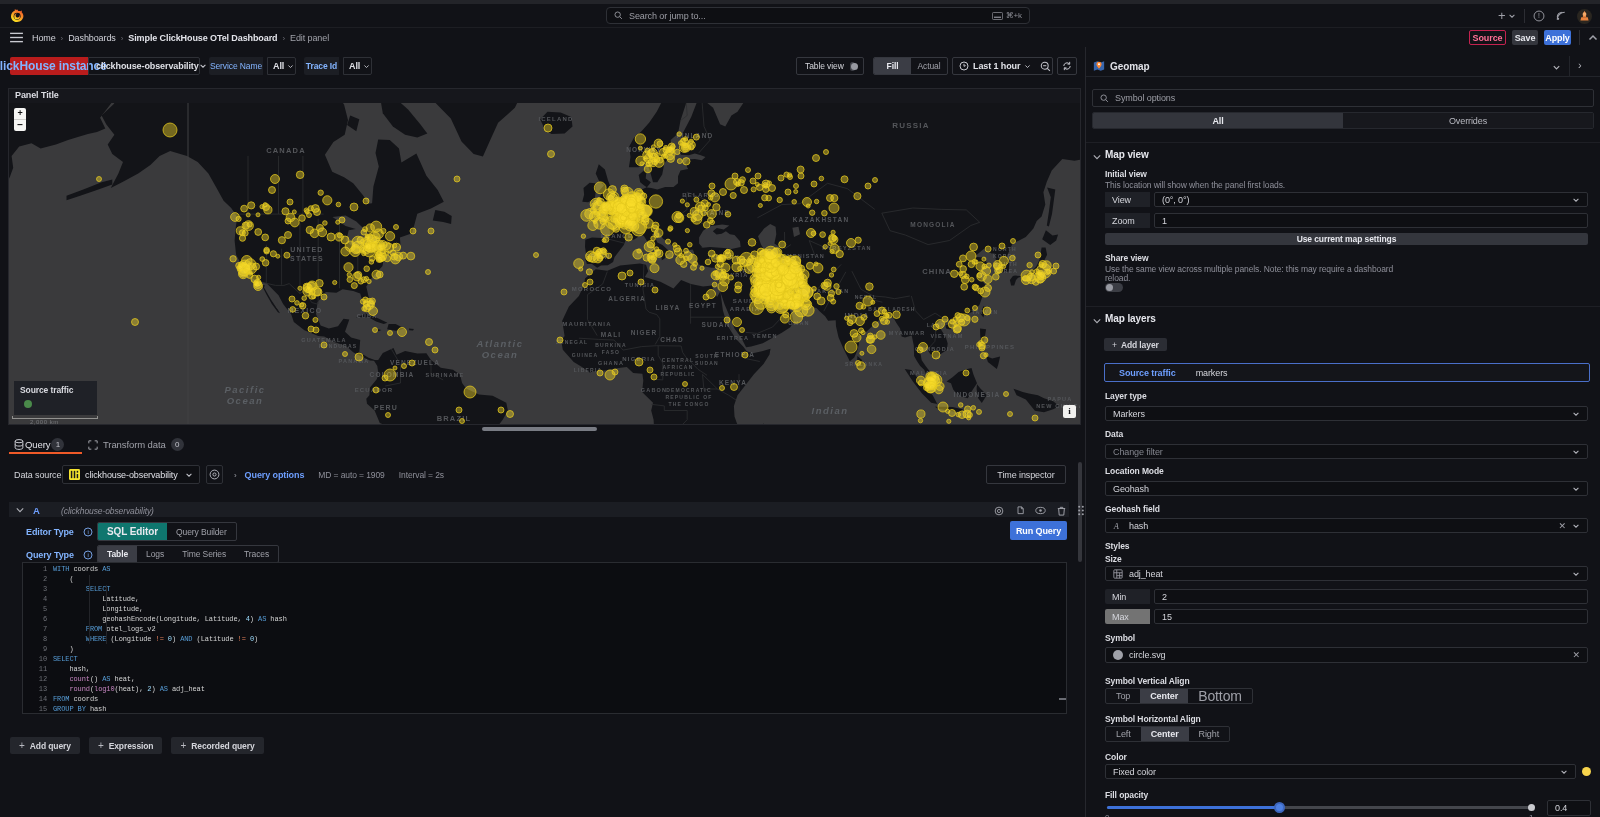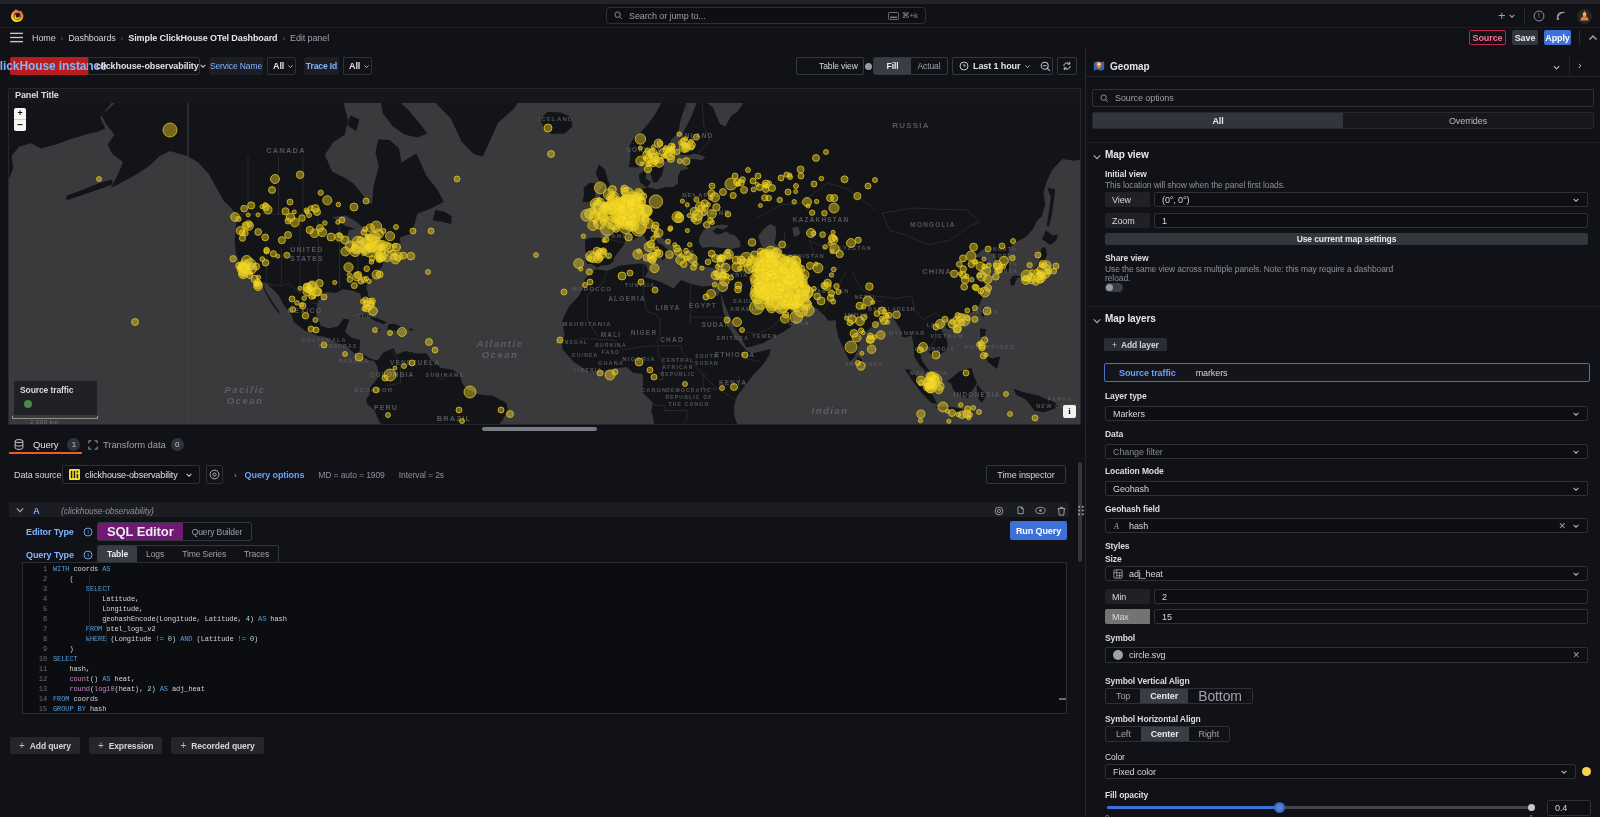--- a/index.html
+++ b/index.html
@@ -24,21 +24,21 @@
   <stop offset="0" stop-color="#fcee1f"></stop>
         <stop offset="0.55" stop-color="#f79128"></stop>
         <stop offset="1" stop-color="#ef4d28"></stop>
       </linearGradient>
     </defs>
   <path fill="url(#gf)" d="M12 1.8 L14 4.6 C15 4.2 16.2 4.3 17 4.8 L19.5 3.6 L19 6.4 C20.6 7.8 21.6 9.9 21.6 12.1 C21.6 17 17.4 21 12.2 21 C7 21 3 17 3 12.2 C3 8.4 5.3 5.3 8.6 4 L8.8 1.6 L11 3.4 C11.3 2.8 11.6 2.3 12 1.8 Z"></path>
   <circle cx="12.2" cy="12.5" r="5.2" fill="#111217"></circle>
   <path fill="url(#gf)" d="M12.2 8.2 a4.4 4.4 0 1 0 4.4 4.4 c0-1-.3-1.9-.9-2.6 a3 3 0 1 1-3.5-1.8 Z"></path>
 </svg>
 
-<div class="abs" style="left:606px;top:7px;width:320px;height:17px;border:1px solid #2e3036;border-radius:4px;background:#0e0f13;display:flex;align-items:center;padding:0 7px">
+<div class="abs" style="left:606px;top:7px;width:424px;height:17px;border:1px solid #2e3036;border-radius:4px;background:#0e0f13;display:flex;align-items:center;padding:0 7px">
   <svg class="ic" width="9" height="9" viewBox="0 0 16 16" style="margin-right:6px">
       <circle cx="6.5" cy="6.5" r="4.8" fill="none" stroke="#9a9ba3" stroke-width="1.6"></circle>
       <line x1="10.2" y1="10.2" x2="14" y2="14" stroke="#9a9ba3" stroke-width="1.6"></line>
     </svg>
   <span style="font-size:9px;color:#9d9ea6">Search or jump to...</span>
   <span style="margin-left:auto;font-size:8px;color:#8c8d95;display:flex;align-items:center;gap:3px">
   <svg class="ic" width="11" height="8" viewBox="0 0 14 10">
         <rect x="0.5" y="0.5" width="13" height="9" rx="1.5" fill="none" stroke="#8c8d95"></rect>
         <rect x="2.5" y="5.8" width="9" height="1.6" fill="#8c8d95"></rect>
       </svg>⌘+k</span>
@@ -103,21 +103,21 @@
 <div class="abs" style="left:267px;top:57px;width:29px;height:18px;border:1px solid #2e3036;border-radius:0 2px 2px 0;display:flex;align-items:center;padding:0 5px;font-size:9px;font-weight:bold;color:#dfe0e6;gap:3px">All
  <svg class="ic" width="7" height="7" viewBox="0 0 10 10">
       <path d="M2 3.5 L5 6.5 L8 3.5" fill="none" stroke="#c3c4cb" stroke-width="1.3"></path>
     </svg></div>
 <div class="abs" style="left:304px;top:57px;width:35px;height:18px;background:#1c1e24;border-radius:2px 0 0 2px;display:flex;align-items:center;justify-content:center;font-size:8.5px;font-weight:bold;color:#83b4ff">Trace Id</div>
 <div class="abs" style="left:343px;top:57px;width:29px;height:18px;border:1px solid #2e3036;border-radius:0 2px 2px 0;display:flex;align-items:center;padding:0 5px;font-size:9px;font-weight:bold;color:#dfe0e6;gap:3px">All
  <svg class="ic" width="7" height="7" viewBox="0 0 10 10">
       <path d="M2 3.5 L5 6.5 L8 3.5" fill="none" stroke="#c3c4cb" stroke-width="1.3"></path>
     </svg></div>
 
-<div class="abs brd" style="left:796px;top:57px;width:68px;height:18px;display:flex;align-items:center;padding:0 22px;gap:6px">
+<div class="abs brd" style="left:796px;top:57px;width:68px;height:18px;display:flex;align-items:center;padding:0 8px;gap:6px">
   <span style="font-size:8.5px;color:#d4d5db">Table view</span>
   <div style="width:17px;height:9px;border-radius:5px;background:#41434a;position:relative">
       <div style="position:absolute;left:1px;top:1px;width:7px;height:7px;border-radius:50%;background:#989aa2"></div>
     </div>
 </div>
 <div class="abs brd" style="left:873px;top:57px;width:75px;height:18px;display:flex;align-items:center;overflow:hidden">
   <div style="background:#3b3d45;color:#e8e9ef;height:100%;width:37px;display:flex;align-items:center;justify-content:center;font-size:8.5px;font-weight:bold">Fill</div>
   <div style="color:#9fa0a8;height:100%;flex:1;display:flex;align-items:center;justify-content:center;font-size:8.5px">Actual</div>
 </div>
 <div class="abs brd" style="left:952px;top:57px;width:101px;height:18px;display:flex;align-items:center;padding:0 6px;gap:4px">
@@ -1416,21 +1416,21 @@
   <div style="margin:5px 0 0 10px;width:8px;height:8px;border-radius:50%;background:#4a8a4a"></div>
 </div>
 
 <div class="abs" style="left:12px;top:416px;width:86px;height:3px;border-left:1px solid #91918f;border-right:1px solid #91918f;border-bottom:1px solid #91918f"></div>
 <div class="abs" style="left:30px;top:419px;font-size:6px;color:#77787c;letter-spacing:0.5px">2,000 km</div>
 
 <div class="abs" style="left:1063px;top:405px;width:13px;height:13px;background:#f2f2f0;border-radius:2px;color:#15161a;font-size:9px;font-weight:bold;text-align:center;line-height:13px;font-family:'Liberation Serif',serif">i</div>
 
 <div class="abs" style="left:482px;top:427px;width:115px;height:4px;border-radius:2px;background:#787b83"></div>
 
-<div class="abs" style="left:14px;top:438px;display:flex;align-items:center;gap:9px">
+<div class="abs" style="left:14px;top:438px;display:flex;align-items:center;gap:1px">
   <svg class="ic" width="10" height="11" viewBox="0 0 12 13">
       <ellipse cx="6" cy="2.5" rx="4.6" ry="1.9" fill="none" stroke="#c9cad1" stroke-width="1.2"></ellipse>
       <path d="M1.4 2.5 V10.5 c0 1 2 1.9 4.6 1.9 s4.6 -0.9 4.6 -1.9 V2.5" fill="none" stroke="#c9cad1" stroke-width="1.2"></path>
       <path d="M1.4 6.5 c0 1 2 1.9 4.6 1.9 s4.6-0.9 4.6-1.9" fill="none" stroke="#c9cad1" stroke-width="1.2"></path>
     </svg>
   <span style="font-size:9.5px;color:#e0e1e7">Query</span>
   <span style="background:#31333a;color:#c4c5cc;font-size:8px;min-width:13px;height:13px;border-radius:7px;display:inline-flex;align-items:center;justify-content:center;padding:0 3px">1</span>
 </div>
 <div class="abs" style="left:9px;top:452px;width:73px;height:2px;background:#f05a28"></div>
 <div class="abs" style="left:88px;top:438px;display:flex;align-items:center;gap:5px">
@@ -1510,21 +1510,21 @@
       </g>
     </svg>
 </div>
 
 <div class="abs b" style="left:26px;top:527px;font-size:9px;color:#83b4ff">Editor Type</div>
 <svg class="abs" style="left:83px;top:527px" width="10" height="10" viewBox="0 0 14 14">
     <circle cx="7" cy="7" r="5.6" fill="none" stroke="#83b4ff" stroke-width="1.2"></circle>
     <text x="7" y="10" font-size="8" fill="#83b4ff" text-anchor="middle">i</text>
   </svg>
 <div class="abs brd" style="left:97px;top:522px;height:19px;display:flex;align-items:center;overflow:hidden">
-  <div style="background:#701a75;color:#e8e9ef;height:100%;display:flex;align-items:center;padding:0 9px;font-size:13px;font-weight:bold">SQL Editor</div>
+  <div style="background:#0f766e;color:#e8e9ef;height:100%;display:flex;align-items:center;padding:0 9px;font-size:10px;font-weight:bold">SQL Editor</div>
   <div style="color:#9fa0a8;height:100%;display:flex;align-items:center;padding:0 9px;font-size:8.5px">Query Builder</div>
 </div>
 <div class="abs" style="left:1010px;top:521px;width:57px;height:19px;background:#3d71d9;border-radius:2px;display:flex;align-items:center;justify-content:center;font-size:9px;font-weight:bold;color:#fff">Run Query</div>
 
 <div class="abs b" style="left:26px;top:550px;font-size:9px;color:#83b4ff">Query Type</div>
 <svg class="abs" style="left:83px;top:550px" width="10" height="10" viewBox="0 0 14 14">
     <circle cx="7" cy="7" r="5.6" fill="none" stroke="#83b4ff" stroke-width="1.2"></circle>
     <text x="7" y="10" font-size="8" fill="#83b4ff" text-anchor="middle">i</text>
   </svg>
 <div class="abs brd" style="left:97px;top:545px;height:18px;display:flex;align-items:center;overflow:hidden">
@@ -1582,21 +1582,21 @@
     <path d="M2 3.5 L5 6.5 L8 3.5" fill="none" stroke="#b3b4bb" stroke-width="1.3"></path>
   </svg>
 <div class="abs" style="left:1569px;top:56px;width:1px;height:21px;background:#22242a"></div>
 <div class="abs" style="left:1578px;top:59px;font-size:11px;color:#b3b4bb">›</div>
 
 <div class="abs" style="left:1092px;top:89px;width:502px;height:18px;border:1px solid #2e3036;border-radius:2px;display:flex;align-items:center;padding:0 7px;gap:6px">
   <svg class="ic" width="9" height="9" viewBox="0 0 16 16">
       <circle cx="6.5" cy="6.5" r="4.8" fill="none" stroke="#9a9ba3" stroke-width="1.6"></circle>
       <line x1="10.2" y1="10.2" x2="14" y2="14" stroke="#9a9ba3" stroke-width="1.6"></line>
     </svg>
-  <span style="font-size:9px;color:#9d9ea6">Source options</span>
+  <span style="font-size:9px;color:#9d9ea6">Symbol options</span>
 </div>
 
 <div class="abs" style="left:1092px;top:112px;width:502px;height:17px;display:flex;border:1px solid #26282e;border-radius:2px;overflow:hidden">
   <div style="width:50%;background:#33353c;display:flex;align-items:center;justify-content:center;font-size:9px;font-weight:bold;color:#e8e9ef">All</div>
   <div style="width:50%;background:#17181d;display:flex;align-items:center;justify-content:center;font-size:9px;color:#b8b9c0">Overrides</div>
 </div>
 <div class="abs" style="left:1086px;top:142px;width:514px;height:1px;background:#1e1f25"></div>
 <svg class="abs" style="left:1093px;top:154px" width="8" height="6" viewBox="0 0 10 7">
     <path d="M1 1.5 L5 5.5 L9 1.5" fill="none" stroke="#aeafb6" stroke-width="1.4"></path>
   </svg>
@@ -1698,21 +1698,21 @@
     <div style="color:#9fa0a8;height:100%;display:flex;align-items:center;padding:0 10px;font-size:9px">Top</div>
     <div style="background:#3b3d45;color:#e8e9ef;height:100%;display:flex;align-items:center;padding:0 10px;font-size:9px;font-weight:bold">Center</div>
     <div style="color:#9fa0a8;height:100%;display:flex;align-items:center;padding:0 10px;font-size:14px">Bottom</div>
   </div>
 <div class="abs" style="left:1105px;top:714px;font-size:8.5px;font-weight:bold;color:#dcdde3">Symbol Horizontal Align</div>
 <div class="abs" style="left:1105px;top:726px;height:16px;display:inline-flex;border:1px solid #2e3036;border-radius:2px;overflow:hidden">
     <div style="color:#9fa0a8;height:100%;display:flex;align-items:center;padding:0 10px;font-size:9px">Left</div>
     <div style="background:#3b3d45;color:#e8e9ef;height:100%;display:flex;align-items:center;padding:0 10px;font-size:9px;font-weight:bold">Center</div>
     <div style="color:#9fa0a8;height:100%;display:flex;align-items:center;padding:0 10px;font-size:9px">Right</div>
   </div>
-<div class="abs" style="left:1105px;top:752px;font-size:8.5px;font-weight:normal;color:#dcdde3">Color</div>
+<div class="abs" style="left:1105px;top:752px;font-size:8.5px;font-weight:bold;color:#dcdde3">Color</div>
 <div class="abs" style="left:1105px;top:764px;width:471px;height:15px;background:#0e0f13;border:1px solid #2e3036;border-radius:2px;display:flex;align-items:center;padding:0 7px;gap:6px;">
     <span style="font-size:9px;color:#d5d6dc">Fixed color</span>
     <svg class="ic" width="8" height="8" viewBox="0 0 10 10" style="margin-left:auto">
       <path d="M2 3.5 L5 6.5 L8 3.5" fill="none" stroke="#b3b4bb" stroke-width="1.3"></path>
     </svg>
   </div>
 <div class="abs" style="left:1582px;top:767px;width:9px;height:9px;border-radius:50%;background:#f7d44c"></div>
 <div class="abs" style="left:1105px;top:790px;font-size:8.5px;font-weight:bold;color:#dcdde3">Fill opacity</div>
 <div class="abs" style="left:1107px;top:806px;width:427px;height:3px;border-radius:2px;background:#44464c"></div>
 <div class="abs" style="left:1107px;top:806px;width:172px;height:3px;border-radius:2px;background:#3d71d9"></div>

